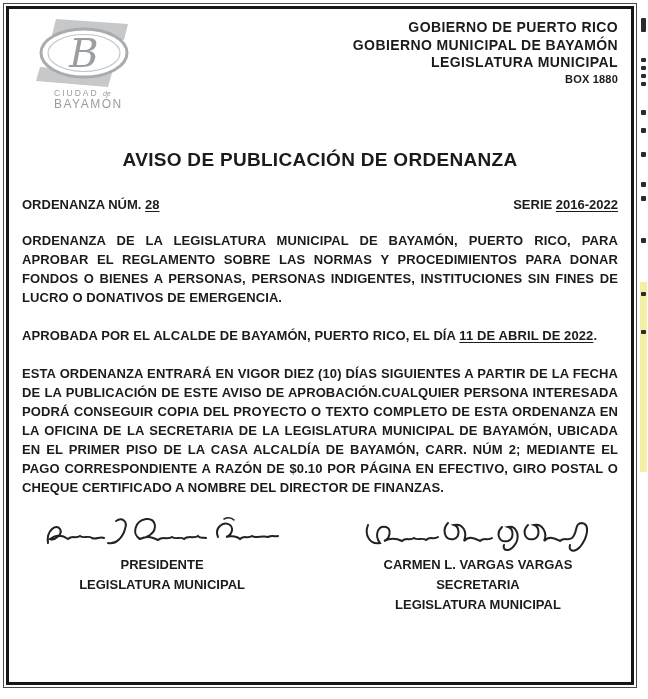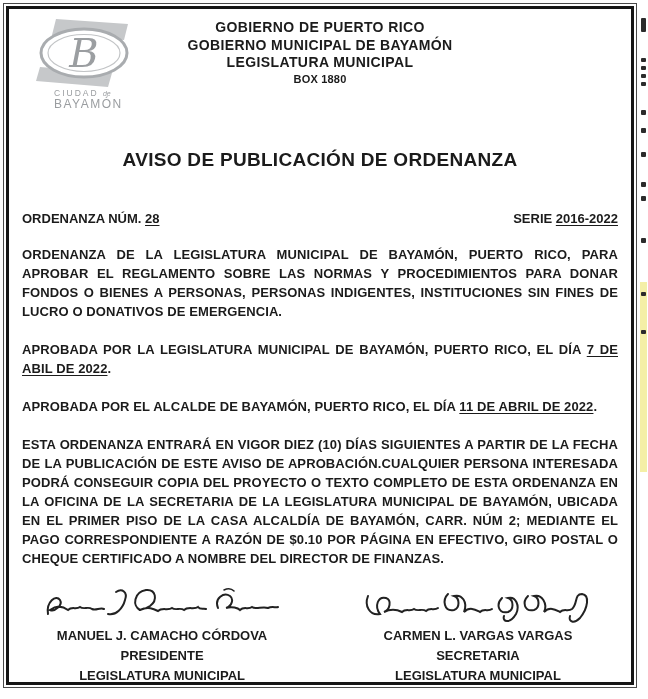--- a/index.html
+++ b/index.html
@@ -18,30 +18,30 @@
     width:100%;height:100%;border:3px solid #161616;box-sizing:border-box;
     padding:0 13px;overflow:hidden;background:#fff;
   }
   
   .header-row{position:relative;height:102px;}
   .logo{position:absolute;left:10px;top:8px;width:112px;text-align:left;}
   .logo-words{margin-top:-4px;padding-left:22px;color:#9a9da0;line-height:1.05;}
   .logo-city{font-size:8.5px;letter-spacing:2px;font-weight:400;}
   .logo-city i{font-size:7px;letter-spacing:0;text-transform:none;}
   .logo-name{font-size:12px;letter-spacing:1.5px;font-weight:400;}
-  .header-text{text-align:center;padding-top:10px;font-weight:700;}
+  .header-text{text-align:right;padding-top:10px;font-weight:700;}
   .hline{font-size:14px;line-height:17.5px;letter-spacing:.4px;}
   .haddr{font-size:11px;line-height:14px;letter-spacing:.2px;}
   
   .doc-title{
     text-align:center;margin-top:38px;font-size:19px;font-weight:700;letter-spacing:.3px;
   }
   
   .meta-row{
-    display:flex;justify-content:space-between;margin-top:40px;
+    display:flex;justify-content:space-between;margin-top:26px;
     font-size:13px;font-weight:700;
   }
   .u{text-decoration:underline;text-underline-offset:2px;}
   
   .para{
     margin-top:19px;font-size:13px;line-height:19px;font-weight:700;
     text-align:justify;letter-spacing:.1px;
   }
   .para.first{}
   
@@ -84,36 +84,34 @@
 
     <div class="doc-title">AVISO DE PUBLICACIÓN DE ORDENANZA</div>
 
     <div class="meta-row">
       <div><span>ORDENANZA NÚM. </span><span class="u">28</span></div>
       <div><span>SERIE </span><span class="u">2016-2022</span></div>
     </div>
 
     <div class="para first">ORDENANZA DE LA LEGISLATURA MUNICIPAL DE BAYAMÓN, PUERTO RICO, PARA APROBAR EL REGLAMENTO SOBRE LAS NORMAS Y PROCEDIMIENTOS PARA DONAR FONDOS O BIENES A PERSONAS, PERSONAS INDIGENTES, INSTITUCIONES SIN FINES DE LUCRO O DONATIVOS DE EMERGENCIA.</div>
 
-    <div class="para"><span>APROBADA POR LA LEGISLATURA MUNICIPAL DE BAYAMÓN, PUERTO RICO, EL DÍA </span><span class="u">7 DE ABIL DE 2022</span><span>.</span></div>
 
     <div class="para"><span>APROBADA POR EL ALCALDE DE BAYAMÓN, PUERTO RICO, EL DÍA </span><span class="u">11 DE ABRIL DE 2022</span><span>.</span></div>
 
     <div class="para">ESTA ORDENANZA ENTRARÁ EN VIGOR DIEZ (10) DÍAS SIGUIENTES A PARTIR DE LA FECHA DE LA PUBLICACIÓN DE ESTE AVISO DE APROBACIÓN.CUALQUIER PERSONA INTERESADA PODRÁ CONSEGUIR COPIA DEL PROYECTO O TEXTO COMPLETO DE ESTA ORDENANZA EN LA OFICINA DE LA SECRETARIA DE LA LEGISLATURA MUNICIPAL DE BAYAMÓN, UBICADA EN EL PRIMER PISO DE LA CASA ALCALDÍA DE BAYAMÓN, CARR. NÚM 2; MEDIANTE EL PAGO CORRESPONDIENTE A RAZÓN DE $0.10 POR PÁGINA EN EFECTIVO, GIRO POSTAL O CHEQUE CERTIFICADO A NOMBRE DEL DIRECTOR DE FINANZAS.</div>
 
     <div class="sig-row">
       <div class="sig-col">
         <svg class="sig-img" width="240" height="46" viewBox="0 0 240 46">
           <path d="M6,34 C4,22 14,14 18,20 C21,25 13,32 8,30 C16,24 22,27 26,30 C30,26 34,30 38,27 C42,30 46,26 50,29 C54,31 58,27 62,29" fill="none" stroke="#222" stroke-width="2" stroke-linecap="round"></path>
           <path d="M74,12 C80,8 86,12 83,20 C81,28 74,36 66,34" fill="none" stroke="#222" stroke-width="2" stroke-linecap="round"></path>
           <path d="M98,30 C90,26 92,12 104,10 C114,9 116,20 108,26 C102,30 96,30 98,30 C106,26 112,29 116,31 C120,27 126,31 130,28 C134,31 138,27 142,30 C146,26 152,30 156,27 C158,30 162,28 164,29" fill="none" stroke="#222" stroke-width="2" stroke-linecap="round"></path>
           <path d="M176,28 C172,18 182,12 188,16 C192,19 190,26 184,28 C190,26 196,28 198,30 C202,26 206,30 210,27 C214,30 220,26 226,28 C230,26 234,28 236,27" fill="none" stroke="#222" stroke-width="2" stroke-linecap="round"></path>
           <path d="M182,10 C186,8 190,9 192,11" fill="none" stroke="#222" stroke-width="1.6" stroke-linecap="round"></path>
         </svg>
-        <div class="sig-name">MANUEL J. CAMACHO CÓRDOVA</div>
         <div class="sig-role">PRESIDENTE</div>
         <div class="sig-org">LEGISLATURA MUNICIPAL</div>
       </div>
       <div class="sig-col">
         <svg class="sig-img" width="236" height="46" viewBox="0 0 236 46">
           <path d="M8,16 C4,26 10,36 20,34 C14,26 18,16 26,18 C32,20 30,30 24,32 C32,28 38,30 42,32 C46,28 50,32 54,29 C58,32 62,28 66,31 C70,27 74,31 78,28" fill="none" stroke="#222" stroke-width="2" stroke-linecap="round"></path>
           <path d="M88,14 C82,20 84,32 94,30 C100,28 100,18 94,16 C102,14 108,22 104,32 C110,26 116,30 120,32 C124,28 128,32 132,29" fill="none" stroke="#222" stroke-width="2" stroke-linecap="round"></path>
           <path d="M142,18 C136,24 138,34 148,32 C154,30 154,20 148,18 C156,16 160,26 156,34 C150,44 142,42 144,36" fill="none" stroke="#222" stroke-width="2" stroke-linecap="round"></path>
           <path d="M168,16 C162,22 164,32 174,30 C180,28 180,18 174,16 C182,14 188,24 184,32 C190,26 196,30 200,32 C204,28 208,32 212,29 C218,24 214,14 222,14 C230,15 228,28 220,38 C214,44 208,42 210,36" fill="none" stroke="#222" stroke-width="2" stroke-linecap="round"></path>
         </svg>

